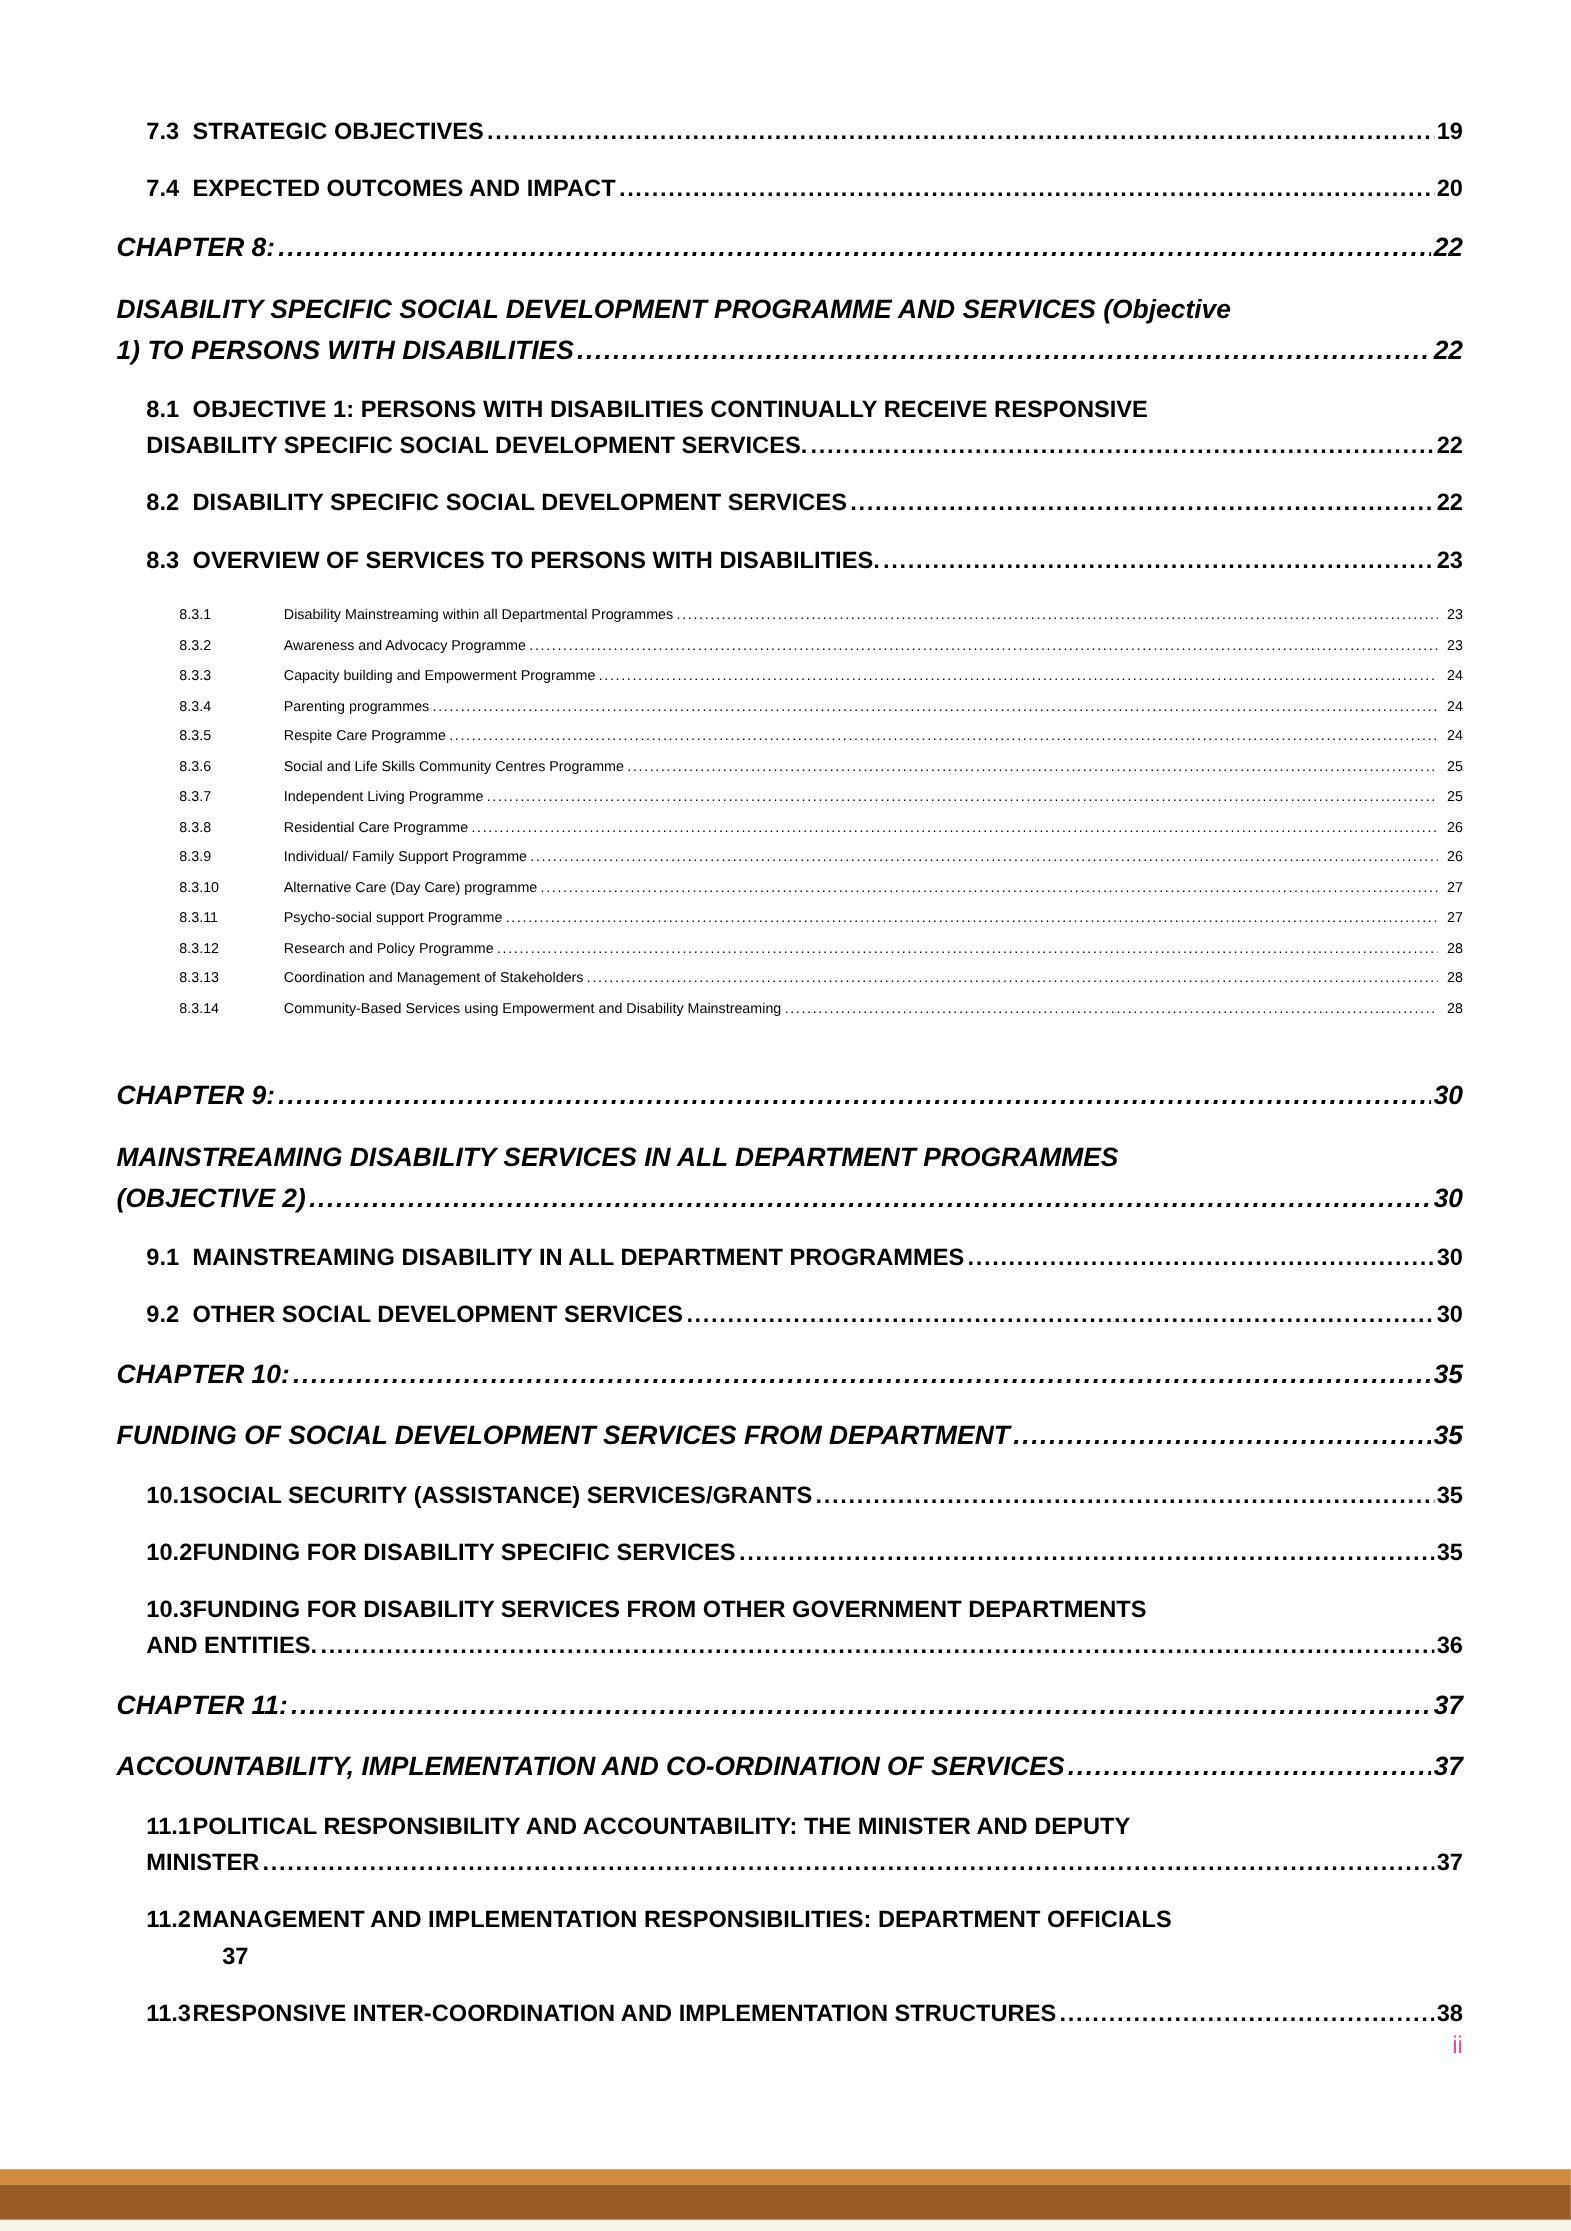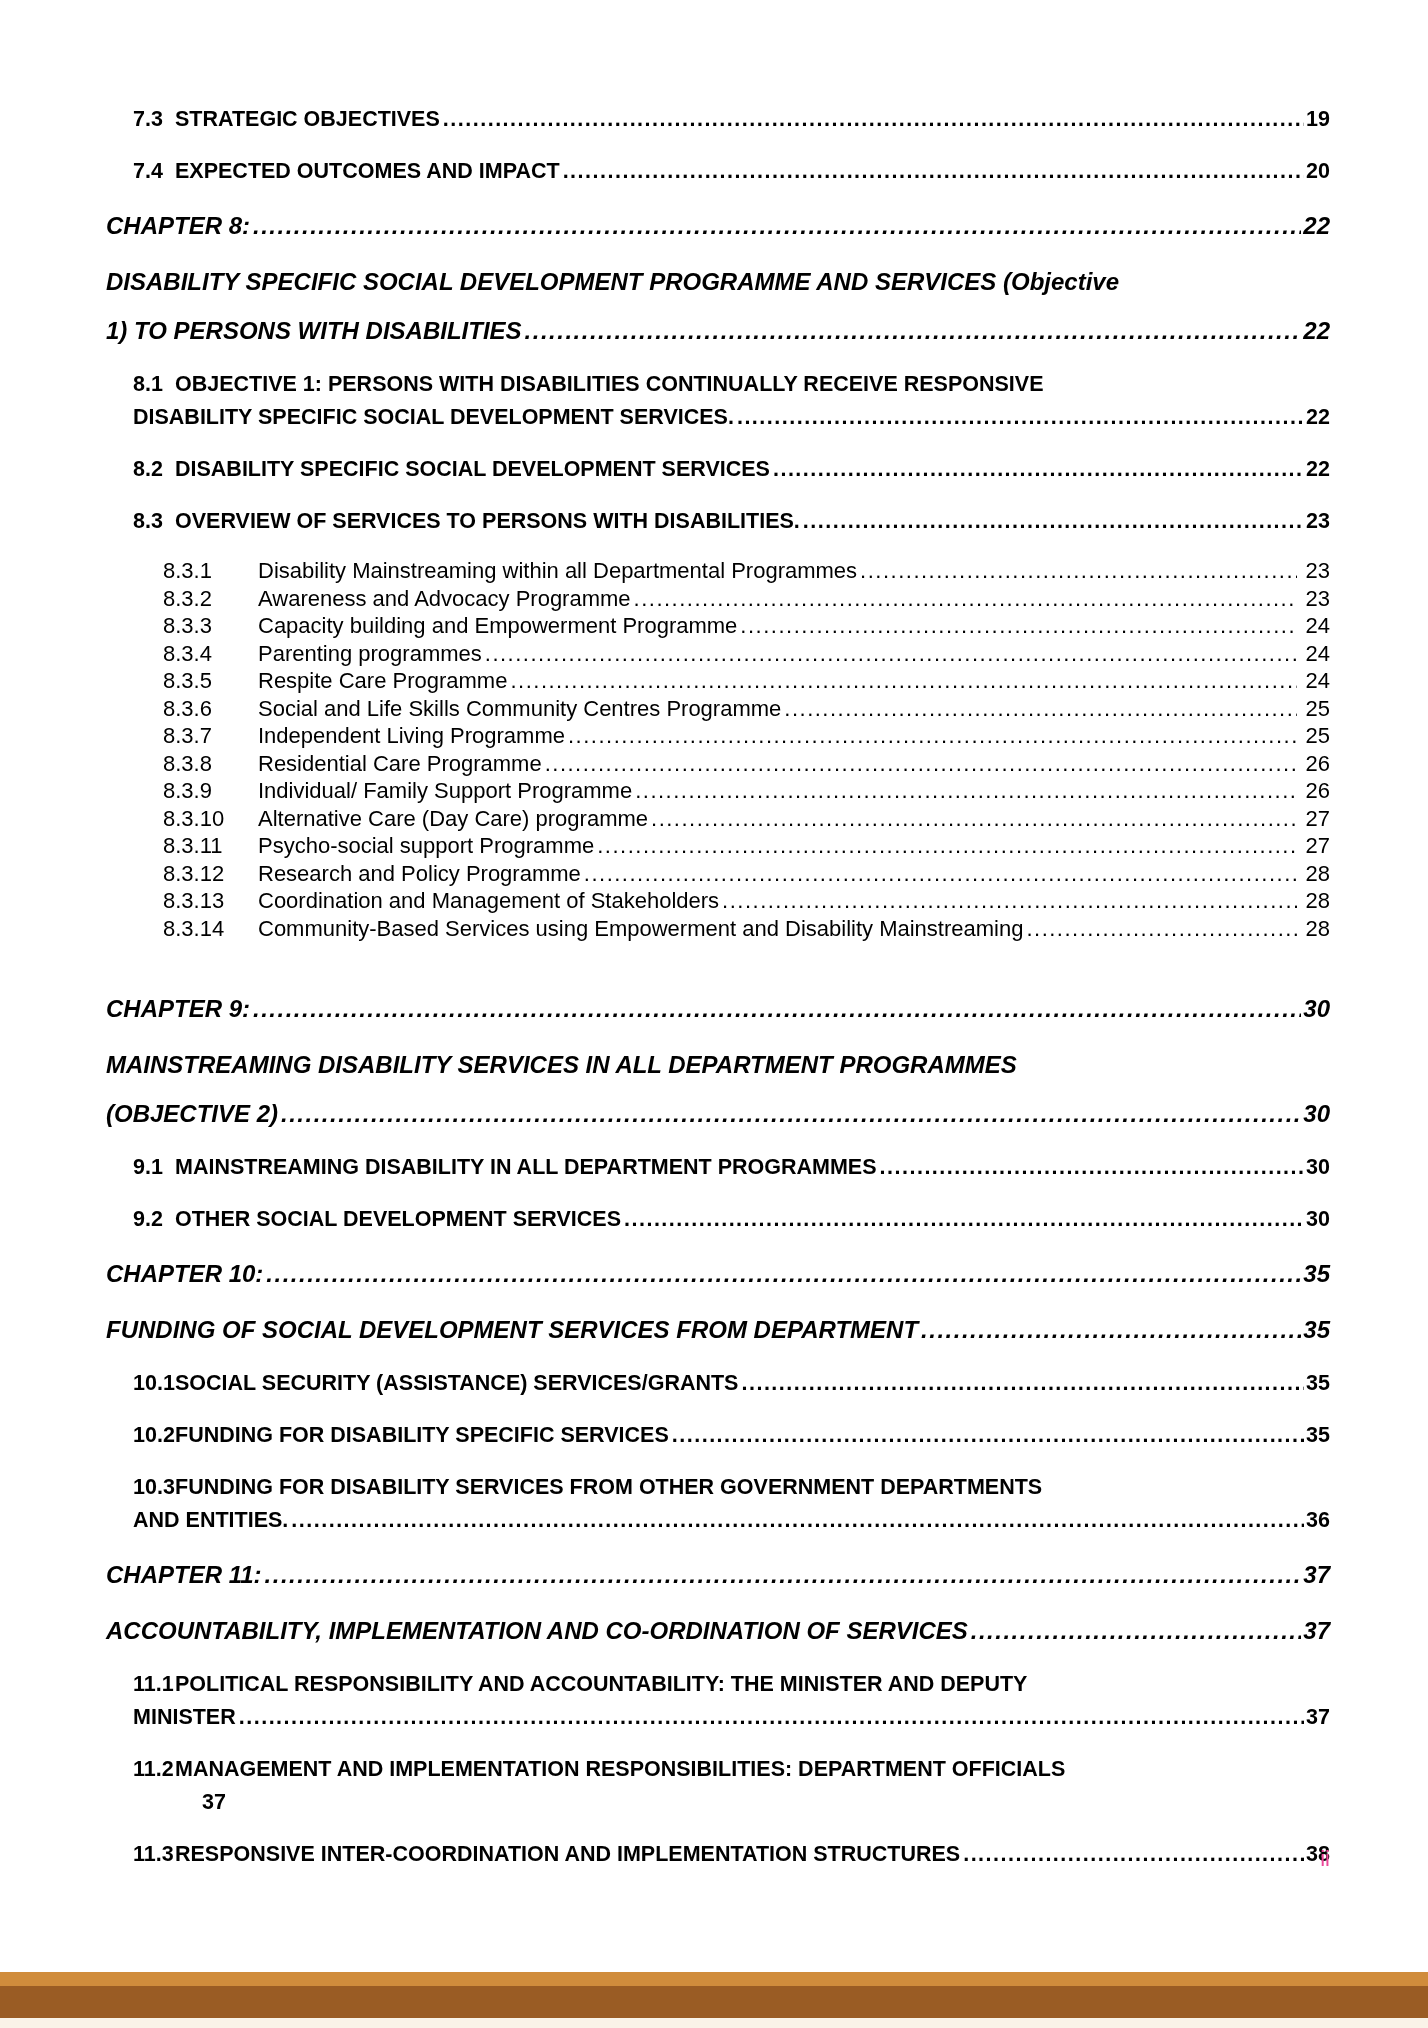--- a/index.html
+++ b/index.html
@@ -8,23 +8,23 @@
     background:#ffffff;color:#000;
     font-family:"Liberation Sans", sans-serif;
   }
   .page{position:absolute;inset:0;}
   .toc{
     position:absolute;top:84px;left:106px;right:98px;
   }
   .entry{margin:19px 0;}
   .entry.l3{margin:0;}
   .line{display:flex;align-items:baseline;}
-  .l1 .line{font-size:24px;line-height:37px;font-weight:bold;font-style:italic;margin-top:12px;}
+  .l1 .line{font-size:24px;line-height:37px;font-weight:bold;font-style:italic;}
   .l2 .line{font-size:21.5px;line-height:33px;font-weight:bold;}
-  .l3 .line{font-size:22px;line-height:27.5px;font-weight:normal;}
+  .l3 .line{font-size:13px;line-height:27.5px;font-weight:normal;}
   .entry.l2{padding-left:27px;}
   .entry.l3{padding-left:57px;}
   .num{flex:0 0 auto;}
   .l2 .num{width:42px;}
   .l3 .num{width:95px;}
   .label{flex:0 1 auto;white-space:nowrap;}
   .dots{flex:1 1 0;overflow:hidden;white-space:nowrap;margin:0 2px 0 3px;letter-spacing:1.5px;}
   .dots::after{content:"..................................................................................................................................................................................................................................";}
   .pagenum{flex:0 0 auto;}
   .l3 .pagenum{margin-left:7px;}

